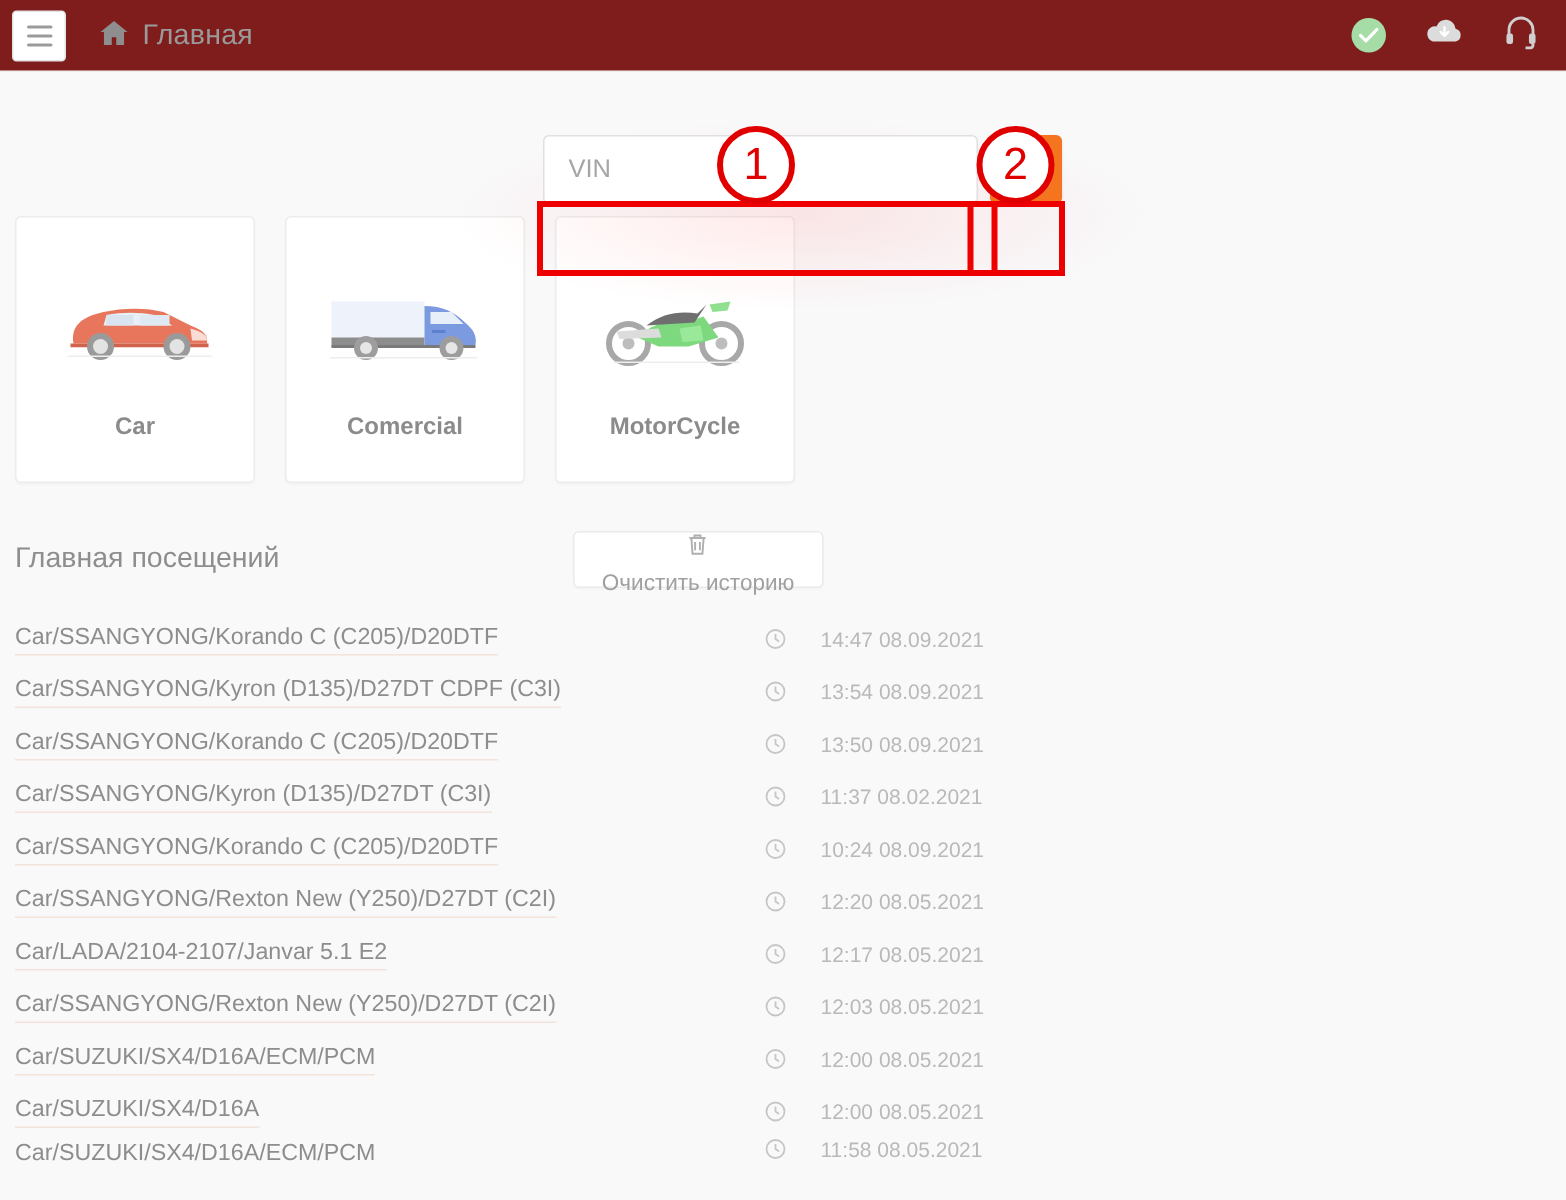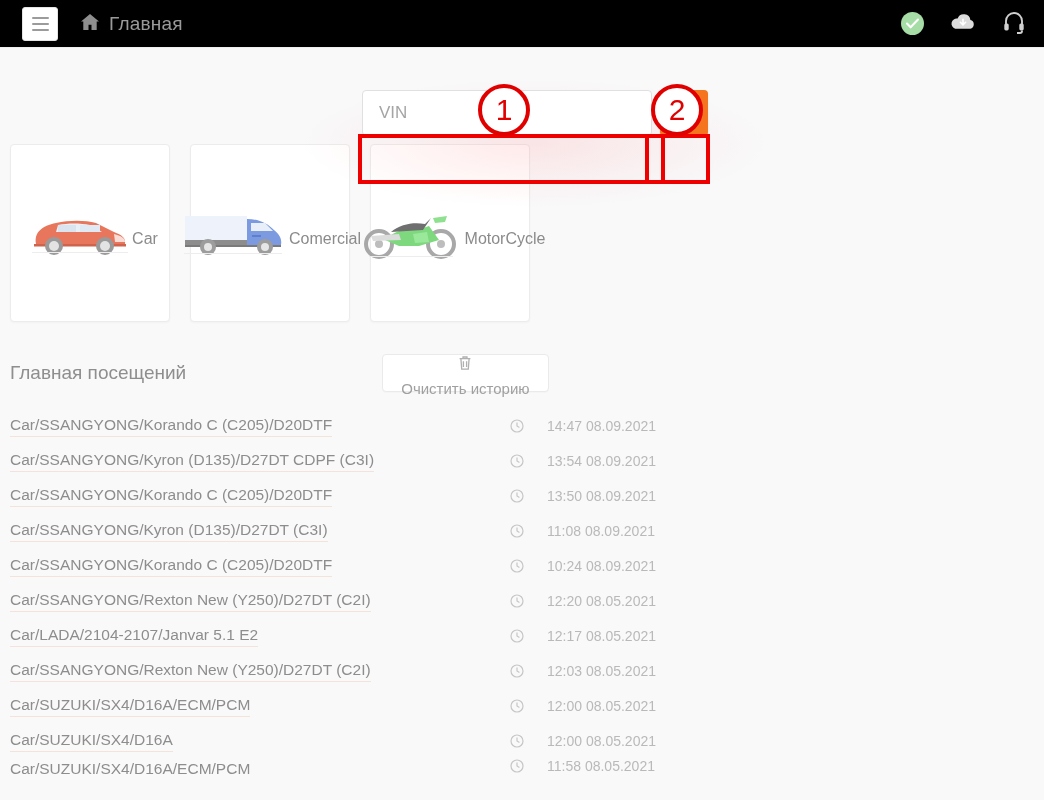--- a/index.html
+++ b/index.html
@@ -7,24 +7,24 @@
     width: 1044px; height: 800px;
     background: #f9f9fa;
     font-family: "Liberation Sans", sans-serif;
     overflow: hidden;
   }
 
   
   .topbar {
     position: relative;
     height: 48px;
-    background: #000000;
+    background: #7f1d1d;
     display: flex;
     align-items: center;
-    padding: 0 18px 0 22px;
+    padding: 0 18px 0 8px;
     border-bottom: 1px solid #efefef;
     z-index: 5;
   }
   .hamburger {
     width: 36px; height: 34px;
     border: 1px solid #e4e4e4;
     border-radius: 3px;
     background: #fff;
     display: flex; flex-direction: column;
     align-items: center; justify-content: center;
@@ -135,24 +135,25 @@
     display: flex;
     gap: 20px;
     padding: 0 0 0 10px;
     margin-top: 4px;
   }
   .card {
     width: 160px; height: 178px;
     background: #fff;
     border: 1px solid #ececec;
     border-radius: 4px;
-    display: flex; flex-direction: row;
+    display: flex; flex-direction: column;
     align-items: center; justify-content: center;
     cursor: pointer;
     box-shadow: 0 1px 2px rgba(0,0,0,.03);
+    font-weight: bold;
   }
   .card .art { height: 92px; display:flex; align-items:center; justify-content:center; }
   .card .cap { margin-top: 12px; font-size: 16px; color: #8b8b8b; }
 
   
   .hist-head {
     display: flex; align-items: center;
     margin-top: 32px;
     padding: 0 0 0 10px;
   }
@@ -363,21 +364,21 @@
     </span>
   </div>
 
   <div class="hist-row">
     <span class="hist-path">Car/SSANGYONG/Kyron (D135)/D27DT (C3I)</span>
     <span class="hist-time">
       <svg width="14" height="14" viewBox="0 0 14 14" fill="none" stroke="#c6c6c6" stroke-width="1.2">
           <circle cx="7" cy="7" r="6"></circle>
           <path d="M7 3.6 V7 l2.4 1.6"></path>
         </svg>
-      <span>11:08 08.09.2021</span>
+      <span>11:37 08.02.2021</span>
     </span>
   </div>
 
   <div class="hist-row">
     <span class="hist-path">Car/SSANGYONG/Korando C (C205)/D20DTF</span>
     <span class="hist-time">
       <svg width="14" height="14" viewBox="0 0 14 14" fill="none" stroke="#c6c6c6" stroke-width="1.2">
           <circle cx="7" cy="7" r="6"></circle>
           <path d="M7 3.6 V7 l2.4 1.6"></path>
         </svg>

